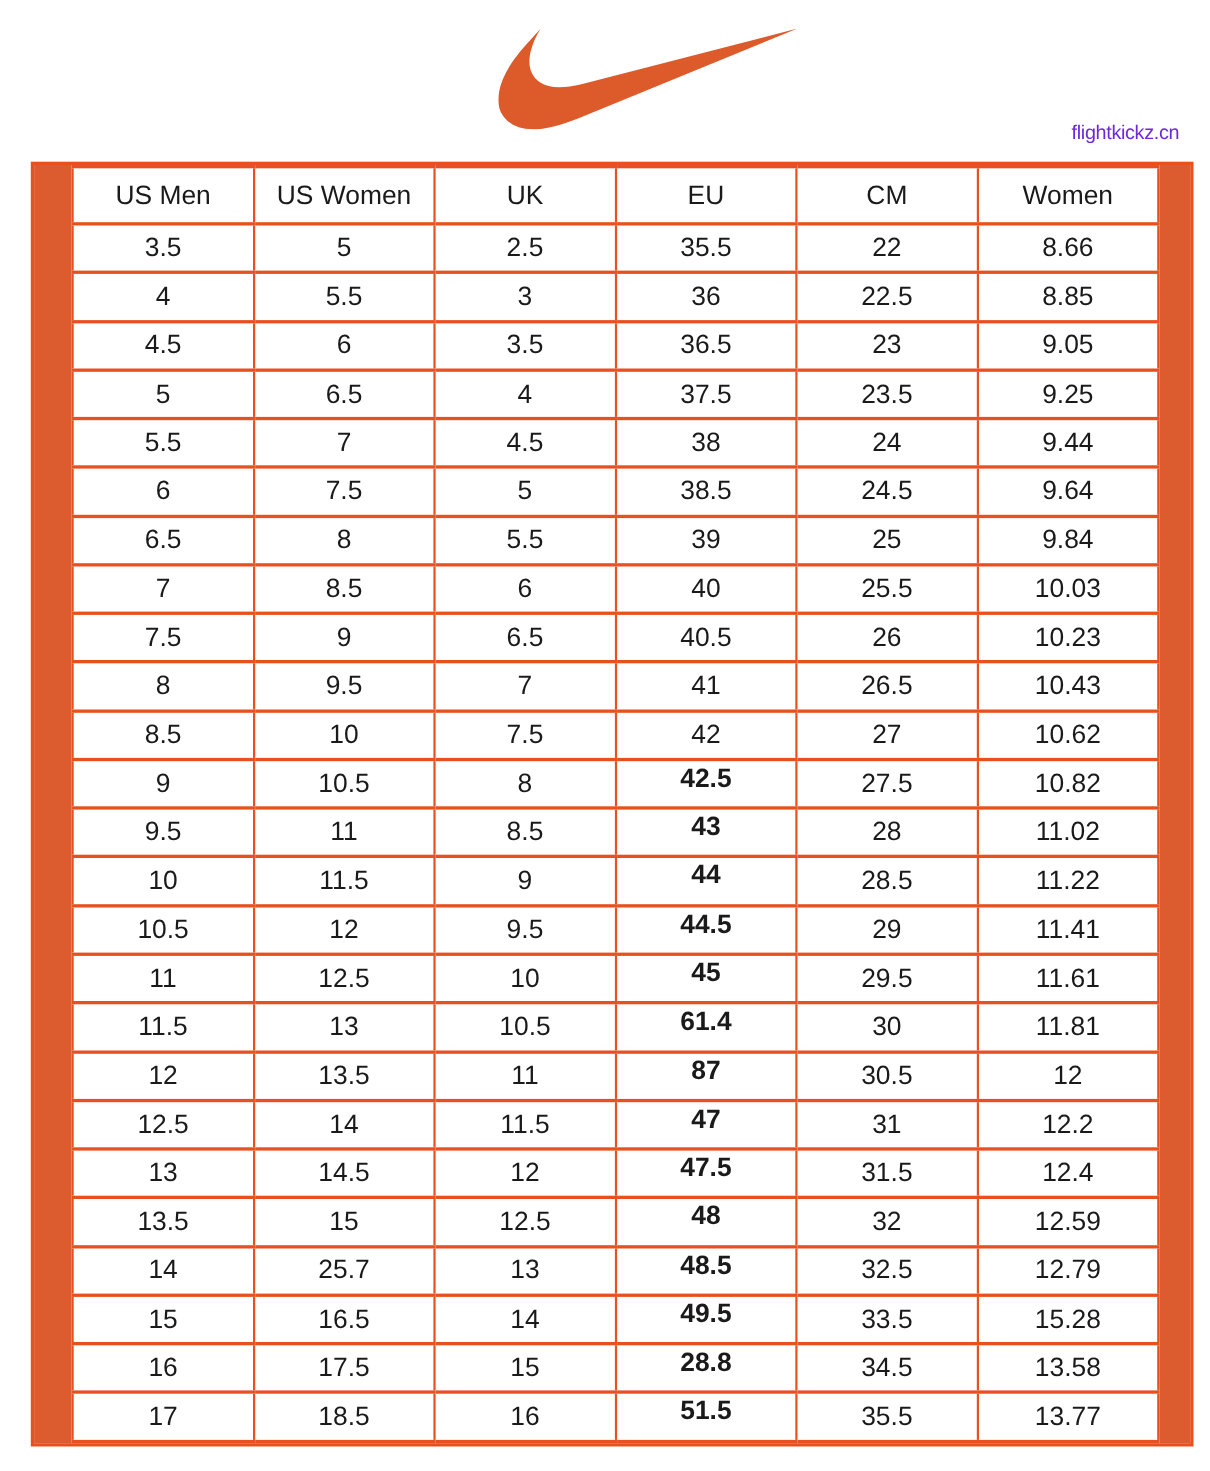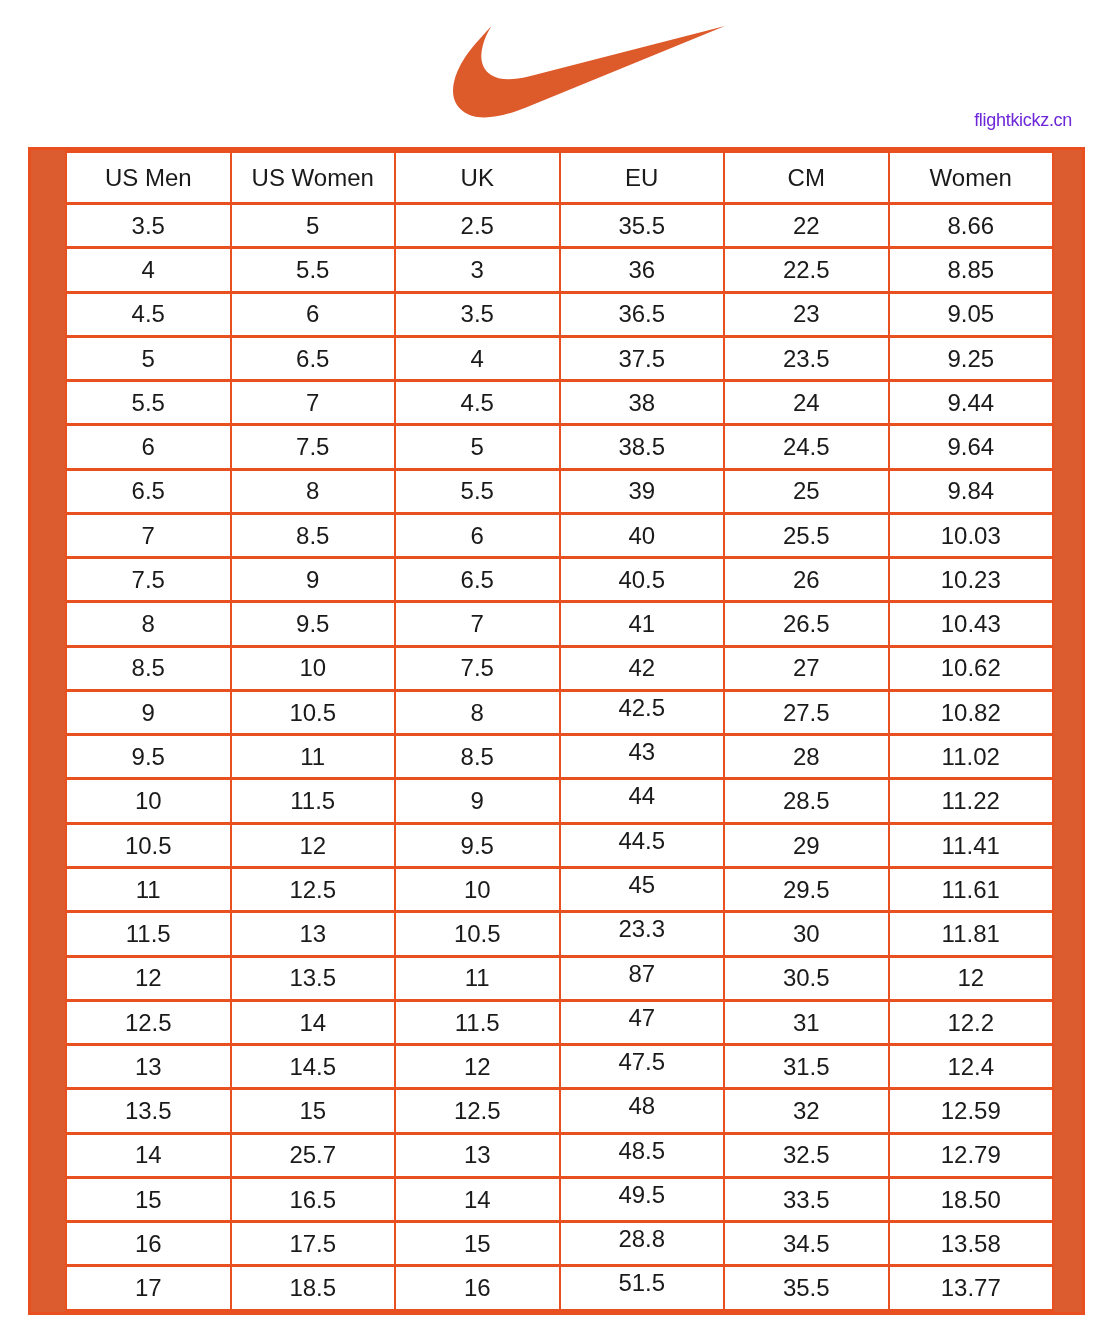--- a/index.html
+++ b/index.html
@@ -71,20 +71,21 @@
     font-weight: 400;
     color: var(--text);
     padding: 0;
     line-height: 1.15;
   }
   .size-table thead tr { height: 52px; margin-left: 29px; }
   .size-table tbody tr { height: 42.8px; }
   .size-table td.raised {
     vertical-align: top;
     padding-top: 2px;
+    font-weight: bold;
   }
 </style>
 </head>
 <body>
 
 <div class="page">
 
   <div class="logo-area">
     <svg viewBox="0 7.8 24 8.45" preserveAspectRatio="none" xmlns="http://www.w3.org/2000/svg">
       <path class="swoosh-path" d="M24 7.8L6.442 15.276c-1.456.616-2.679.925-3.668.925-1.12 0-1.933-.392-2.437-1.177-.317-.504-.41-1.143-.28-1.918.13-.775.476-1.6 1.036-2.478.467-.71 1.232-1.643 2.297-2.8a6.122 6.122 0 0 0-.784 1.848c-.28 1.195-.028 2.072.756 2.632.373.261.886.392 1.54.392.522 0 1.11-.084 1.764-.252L24 7.8z" fill="#DD5A2B"></path>
@@ -232,21 +233,21 @@
             <td>12.5</td>
             <td>10</td>
             <td class="raised">45</td>
             <td>29.5</td>
             <td>11.61</td>
           </tr>
           <tr>
             <td>11.5</td>
             <td>13</td>
             <td>10.5</td>
-            <td class="raised">23.3</td>
+            <td class="raised">61.4</td>
             <td>30</td>
             <td>11.81</td>
           </tr>
           <tr>
             <td>12</td>
             <td>13.5</td>
             <td>11</td>
             <td class="raised">87</td>
             <td>30.5</td>
             <td>12</td>
@@ -282,21 +283,21 @@
             <td class="raised">48.5</td>
             <td>32.5</td>
             <td>12.79</td>
           </tr>
           <tr>
             <td>15</td>
             <td>16.5</td>
             <td>14</td>
             <td class="raised">49.5</td>
             <td>33.5</td>
-            <td>18.50</td>
+            <td>15.28</td>
           </tr>
           <tr>
             <td>16</td>
             <td>17.5</td>
             <td>15</td>
             <td class="raised">28.8</td>
             <td>34.5</td>
             <td>13.58</td>
           </tr>
           <tr>

